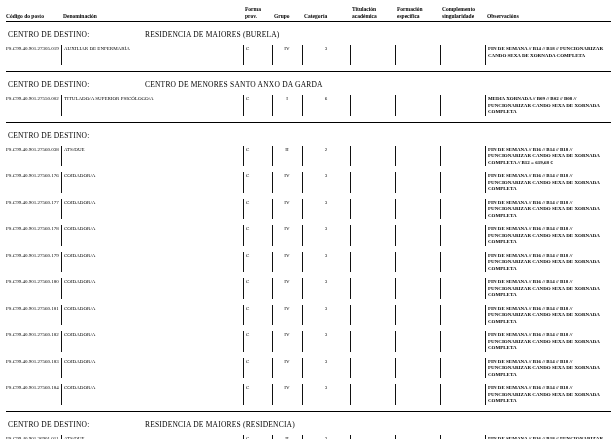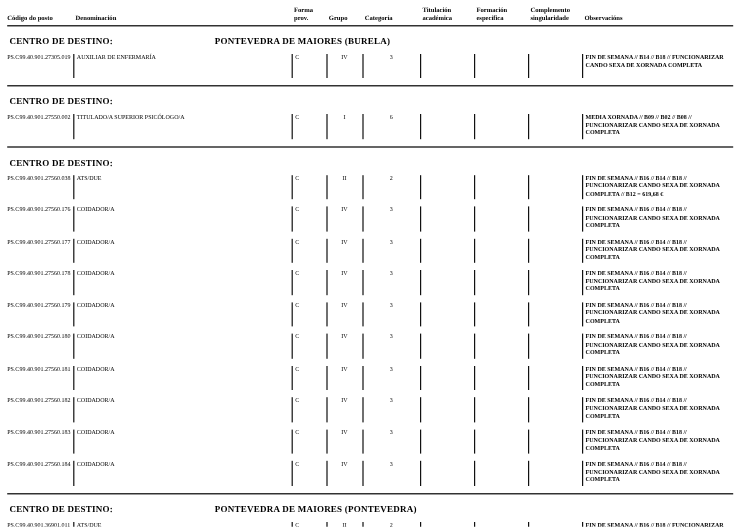--- a/index.html
+++ b/index.html
@@ -23,21 +23,21 @@
   .col-header .hcell{
     font-size:5.5px;font-weight:bold;line-height:1.3;
     white-space:pre-line;padding-left:2px;
   }
   .col-header .hcell:first-child{padding-left:0;}
   
   .section{padding-top:6px;}
   .section.sep{border-top:1px solid #000;}
   .section-head{
     display:flex;margin:2px 0 6px 2px;
-    font-size:7.5px;font-weight:bold;letter-spacing:.2px;gap:34px;
+    font-size:7.5px;font-weight:normal;letter-spacing:.2px;
   }
   .section-head .sh-label{width:137px;flex:0 0 137px;}
   
   .row{min-height:20px;margin-bottom:6px;}
   .cell{
     font-size:5px;line-height:1.3;
     border-left:1px solid #111;
     padding:1px 1px 0 2px;
   }
   .cell.c-code{border-left:none;padding-left:0;}
@@ -60,37 +60,38 @@
       <div class="hcell">Formación
 específica</div>
       <div class="hcell">Complemento
 singularidade</div>
       <div class="hcell">Observacións</div>
     </div>
   <div id="sections">
       <div class="section">
         <div class="section-head">
           <div class="sh-label">CENTRO DE DESTINO:</div>
-          <div class="sh-center">PONTEVEDRA DE MAIORES (BURELA)</div>
+          <div class="sh-center">RESIDENCIA DE MAIORES (BURELA)</div>
         </div>
         <div class="grid row">
           <div class="cell c-code">PS.C99.40.901.27305.019</div>
           <div class="cell">AUXILIAR DE ENFERMARÍA</div>
           <div class="cell">C</div>
           <div class="cell t-center">IV</div>
           <div class="cell t-center">3</div>
           <div class="cell"></div>
           <div class="cell"></div>
           <div class="cell"></div>
           <div class="cell c-obs">FIN DE SEMANA // B14 // B18 // FUNCIONARIZAR CANDO SEXA DE XORNADA COMPLETA</div>
         </div>
       </div>
       <div class="section sep">
         <div class="section-head">
           <div class="sh-label">CENTRO DE DESTINO:</div>
+          <div class="sh-center">CENTRO DE MENORES SANTO ANXO DA GARDA</div>
         </div>
         <div class="grid row">
           <div class="cell c-code">PS.C99.40.901.27550.002</div>
           <div class="cell">TITULADO/A SUPERIOR PSICÓLOGO/A</div>
           <div class="cell">C</div>
           <div class="cell t-center">I</div>
           <div class="cell t-center">6</div>
           <div class="cell"></div>
           <div class="cell"></div>
           <div class="cell"></div>
@@ -208,21 +209,21 @@
           <div class="cell t-center">3</div>
           <div class="cell"></div>
           <div class="cell"></div>
           <div class="cell"></div>
           <div class="cell c-obs">FIN DE SEMANA // B16 // B14 // B18 // FUNCIONARIZAR CANDO SEXA DE XORNADA COMPLETA</div>
         </div>
       </div>
       <div class="section sep">
         <div class="section-head">
           <div class="sh-label">CENTRO DE DESTINO:</div>
-          <div class="sh-center">PONTEVEDRA DE MAIORES (PONTEVEDRA)</div>
+          <div class="sh-center">RESIDENCIA DE MAIORES (RESIDENCIA)</div>
         </div>
         <div class="grid row">
           <div class="cell c-code">PS.C99.40.901.36901.011</div>
           <div class="cell">ATS/DUE</div>
           <div class="cell">C</div>
           <div class="cell t-center">II</div>
           <div class="cell t-center">2</div>
           <div class="cell"></div>
           <div class="cell"></div>
           <div class="cell"></div>

